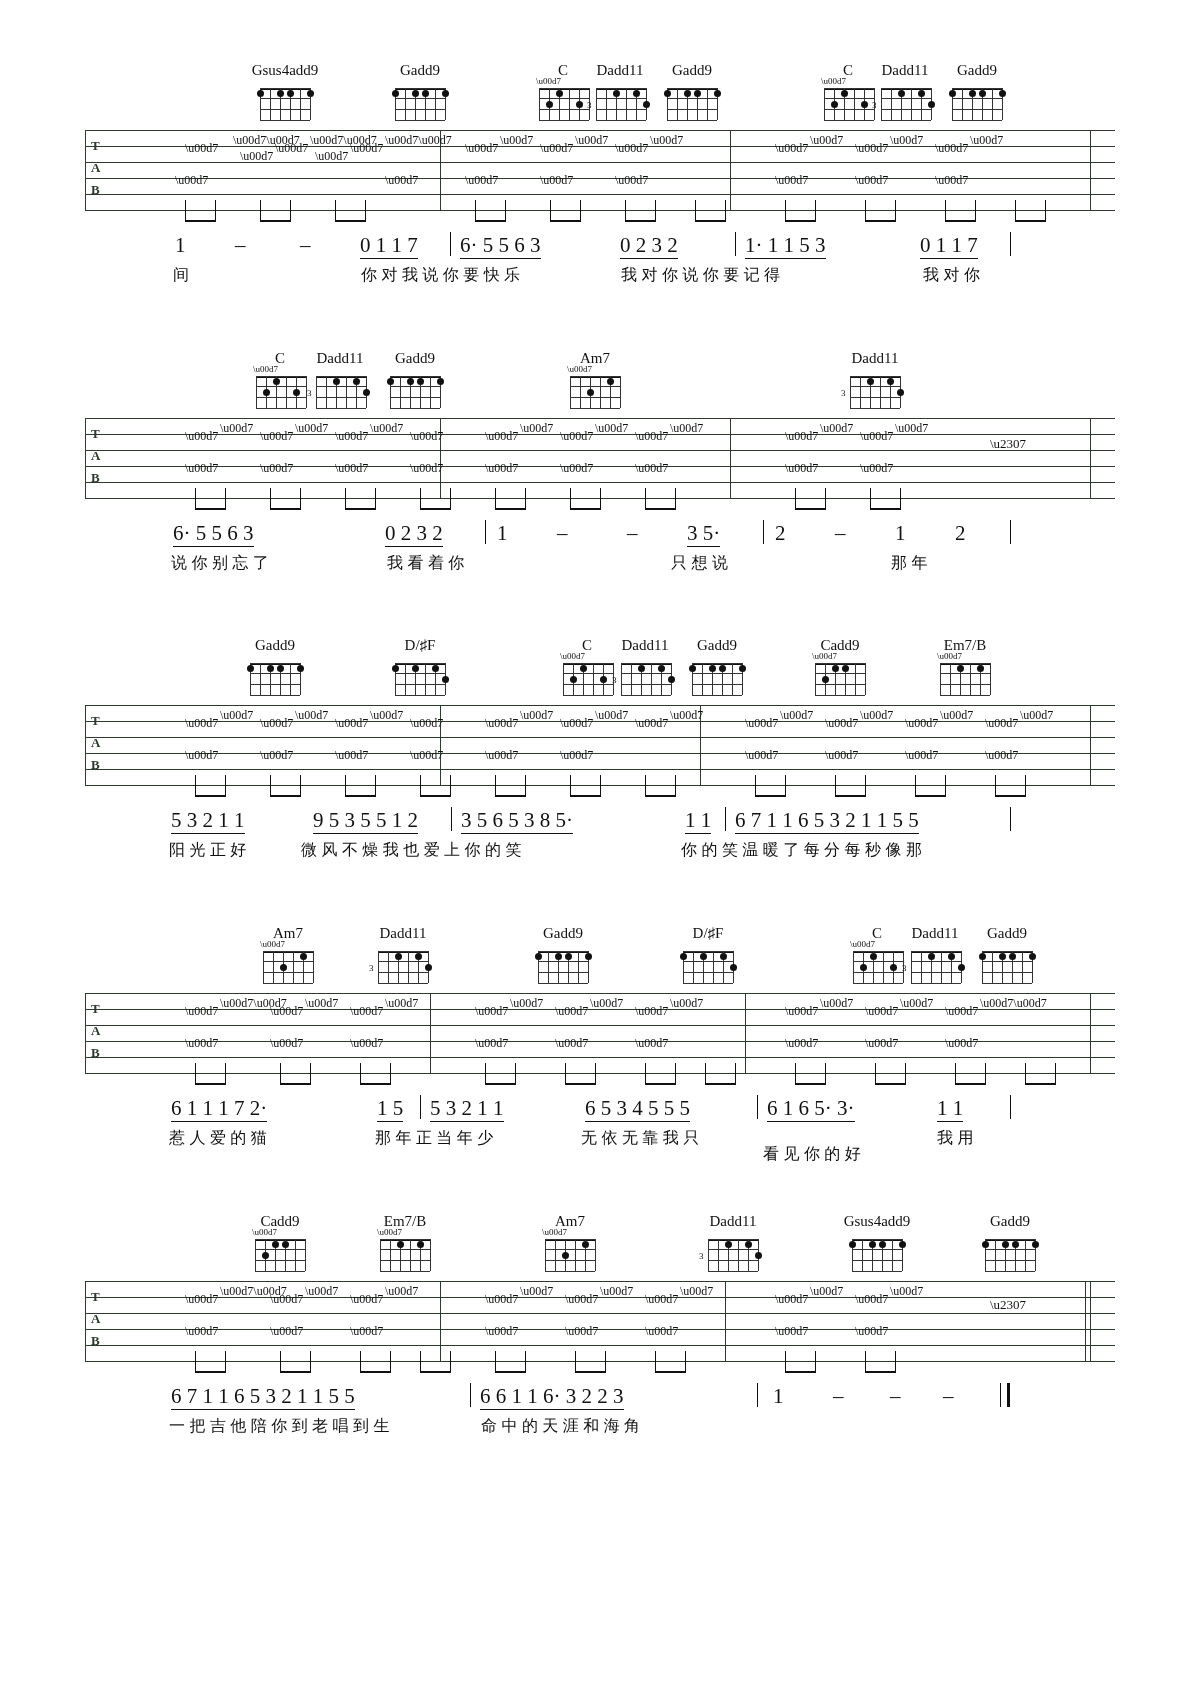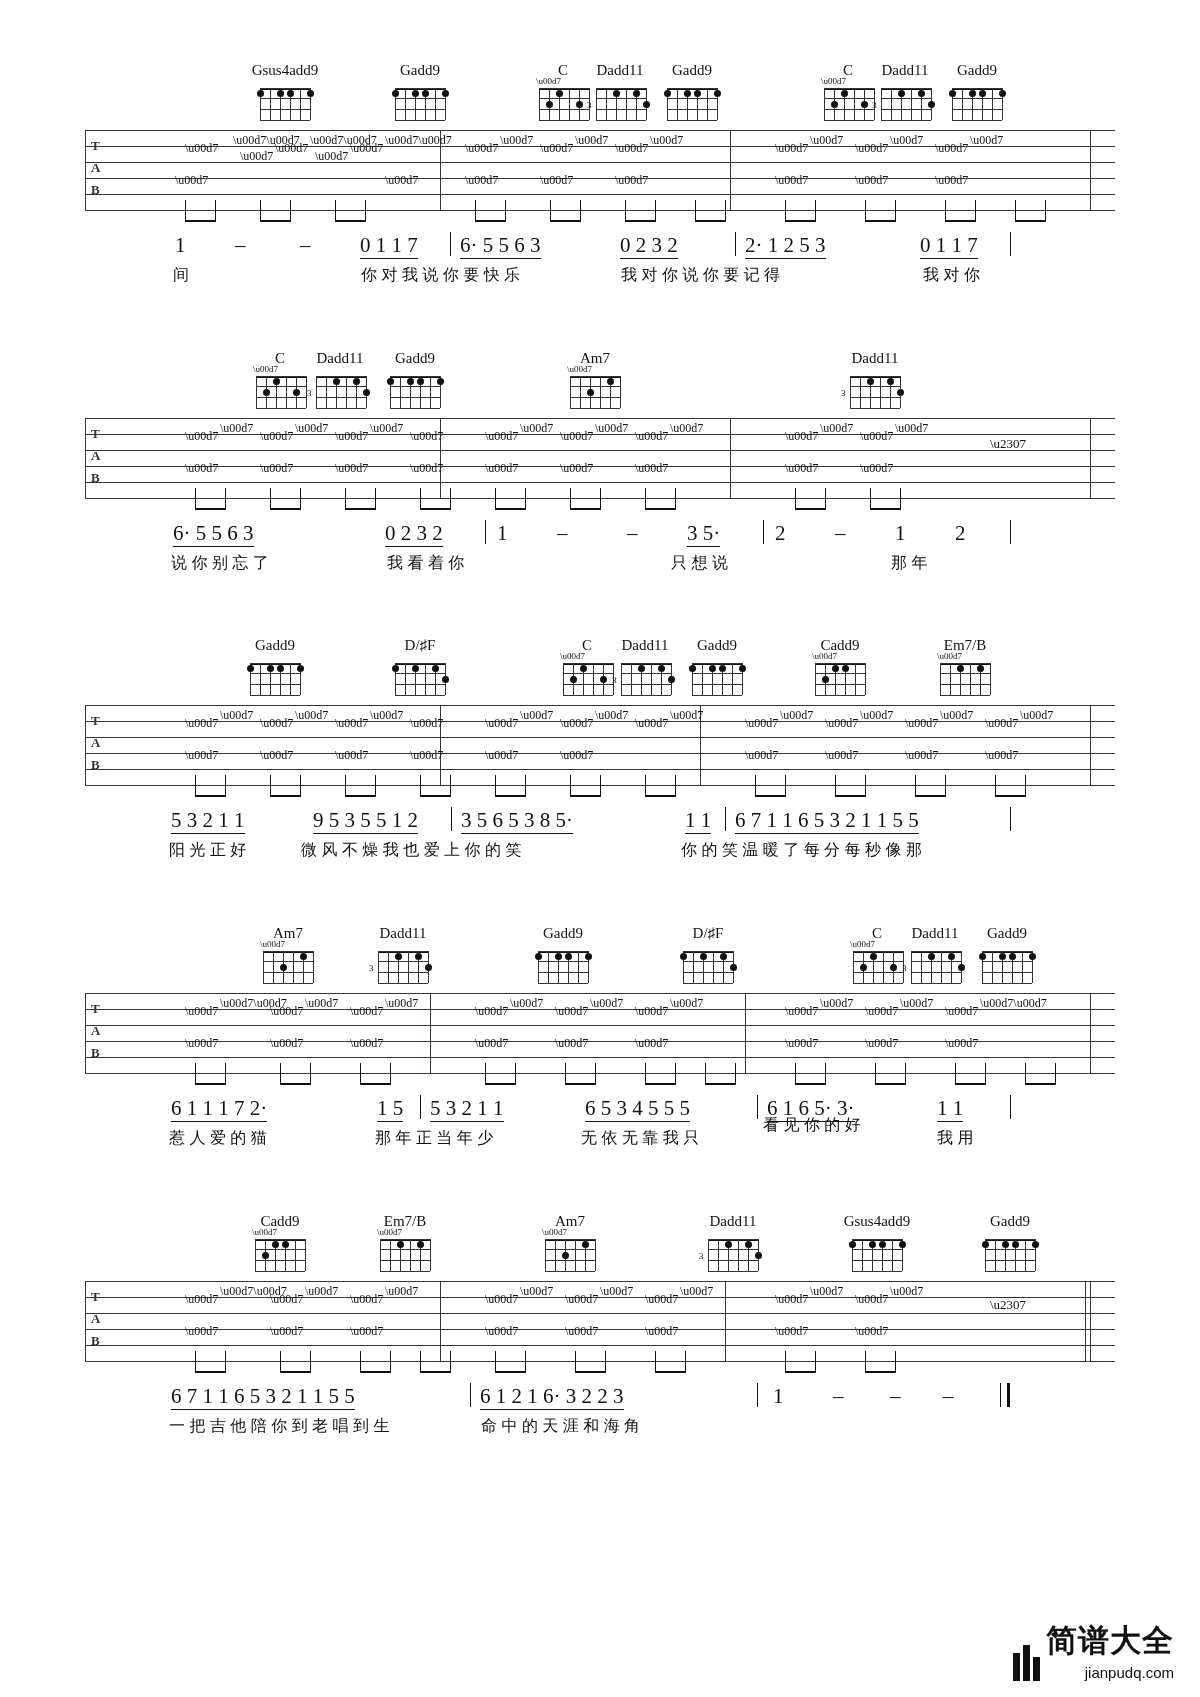--- a/index.html
+++ b/index.html
@@ -309,21 +309,21 @@
 
     <div class="jprow">
       <span class="jp" style="left:90px;top:4px">1</span>
       <span class="jp" style="left:150px;top:4px">–</span>
       <span class="jp" style="left:215px;top:4px">–</span>
       <span class="jp ul1" style="left:275px;top:4px">0 1 1 7</span>
       <span class="barline" style="left:365px;top:2px"></span>
       <span class="jp ul1" style="left:375px;top:4px">6· 5 5 6 3</span>
       <span class="jp ul1" style="left:535px;top:4px">0 2 3 2</span>
       <span class="barline" style="left:650px;top:2px"></span>
-      <span class="jp ul1" style="left:660px;top:4px">2· 1 2 5 3</span>
+      <span class="jp ul1" style="left:660px;top:4px">1· 1 1 5 3</span>
       <span class="jp ul1" style="left:835px;top:4px">0 1 1 7</span>
       <span class="barline" style="left:925px;top:2px"></span>
       <span class="lyr" style="left:88px;top:36px">间</span>
       <span class="lyr" style="left:276px;top:36px">你 对 我  说  你 要 快 乐</span>
       <span class="lyr" style="left:536px;top:36px">我 对 你  说  你 要 记 得</span>
       <span class="lyr" style="left:838px;top:36px">我 对 你</span>
     </div>
   </div>
 
   <div class="system" style="position:absolute;left:85px;top:350px;">
@@ -1021,21 +1021,21 @@
       <span class="barline" style="left:335px;top:2px"></span>
       <span class="jp ul1" style="left:345px;top:4px">5 3 2 1 1</span>
       <span class="jp ul1" style="left:500px;top:4px">6 5 3 4 5  5 5</span>
       <span class="barline" style="left:672px;top:2px"></span>
       <span class="jp ul1" style="left:682px;top:4px">6 1 6 5· 3·</span>
       <span class="jp ul1" style="left:852px;top:4px">1 1</span>
       <span class="barline" style="left:925px;top:2px"></span>
       <span class="lyr" style="left:84px;top:36px">惹 人 爱 的 猫</span>
       <span class="lyr" style="left:290px;top:36px">那 年  正 当 年 少</span>
       <span class="lyr" style="left:496px;top:36px">无 依 无 靠  我 只</span>
-      <span class="lyr" style="left:678px;top:23px">看 见 你 的  好</span>
+      <span class="lyr" style="left:678px;top:52px">看 见 你 的  好</span>
       <span class="lyr" style="left:852px;top:36px">我 用</span>
     </div>
   </div>
 
   <div class="system" style="position:absolute;left:85px;top:1213px;">
     <div class="chordrow">
       <div class="chord" style="left:160px;width:70px;">
         <div class="cname">Cadd9</div>
         <div class="diagram">
           <div class="nut"></div>
@@ -1232,38 +1232,27 @@
         <div class="stem" style="left:730px;top:70px;height:22px"></div>
         <div class="beam" style="left:700px;top:90px;width:31px"></div>
       <div class="stem" style="left:780px;top:70px;height:22px"></div>
         <div class="stem" style="left:810px;top:70px;height:22px"></div>
         <div class="beam" style="left:780px;top:90px;width:31px"></div>
     </div>
 
     <div class="jprow">
       <span class="jp ul1" style="left:86px;top:4px">6 7 1 1  6  5 3 2 1 1 5 5</span>
       <span class="barline" style="left:385px;top:2px"></span>
-      <span class="jp ul1" style="left:395px;top:4px">6 1 2 1 6·  3 2 2 3</span>
+      <span class="jp ul1" style="left:395px;top:4px">6 6 1 1 6·  3 2 2 3</span>
       <span class="barline" style="left:672px;top:2px"></span>
       <span class="jp" style="left:688px;top:4px">1</span>
       <span class="jp" style="left:748px;top:4px">–</span>
       <span class="jp" style="left:805px;top:4px">–</span>
       <span class="jp" style="left:858px;top:4px">–</span>
       <span class="barline" style="left:915px;top:2px"></span>
       <span class="barline" style="left:922px;top:2px;width:3px"></span>
       <span class="lyr" style="left:84px;top:36px">一 把 吉  他 陪 你 到 老  唱 到  生</span>
       <span class="lyr" style="left:396px;top:36px">命 中 的  天 涯 和 海  角</span>
     </div>
   </div>
 
-  <div class="wm">
-    <div class="bars">
-      <i style="height:28px"></i>
-        <i style="height:36px"></i>
-        <i style="height:24px"></i>
-    </div>
-    <div>
-      <div class="t1">简谱大全</div>
-      <div class="t2">jianpudq.com</div>
-    </div>
-  </div>
 
 </div>
 
 </body></html>

